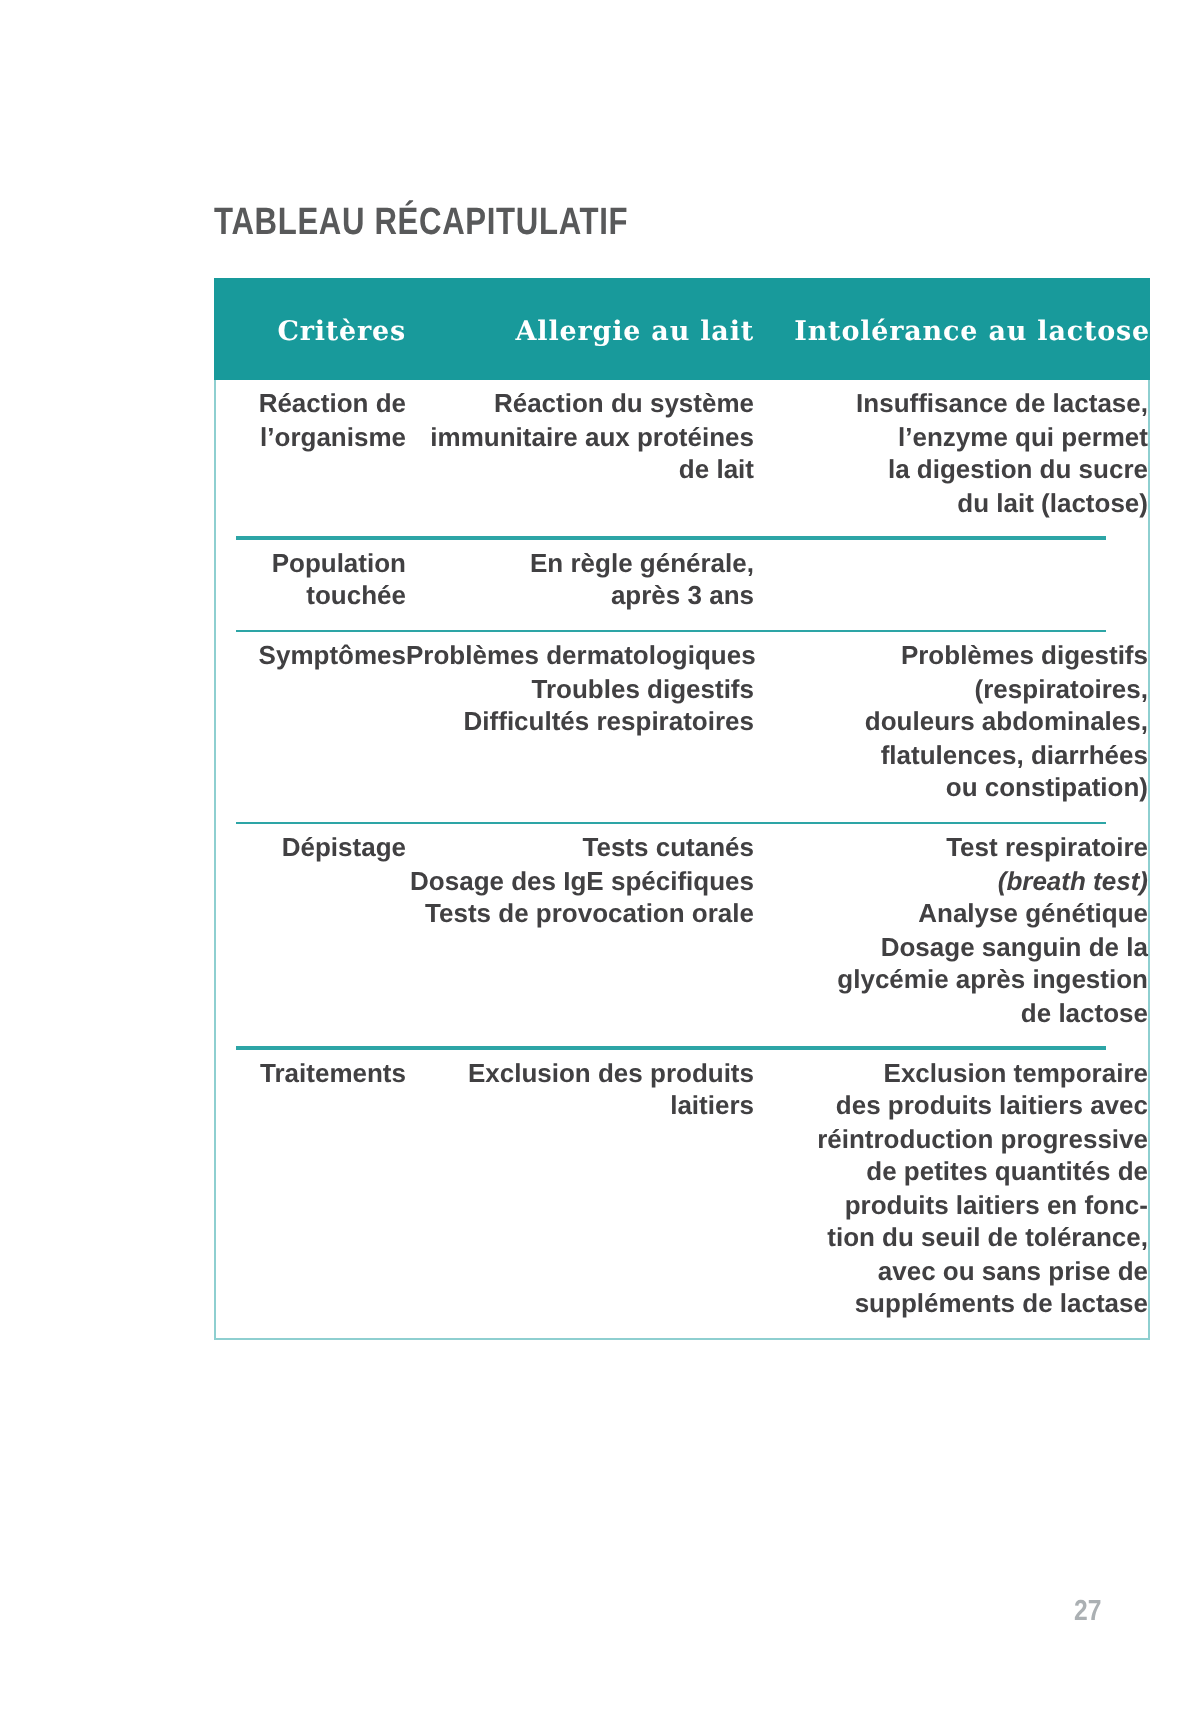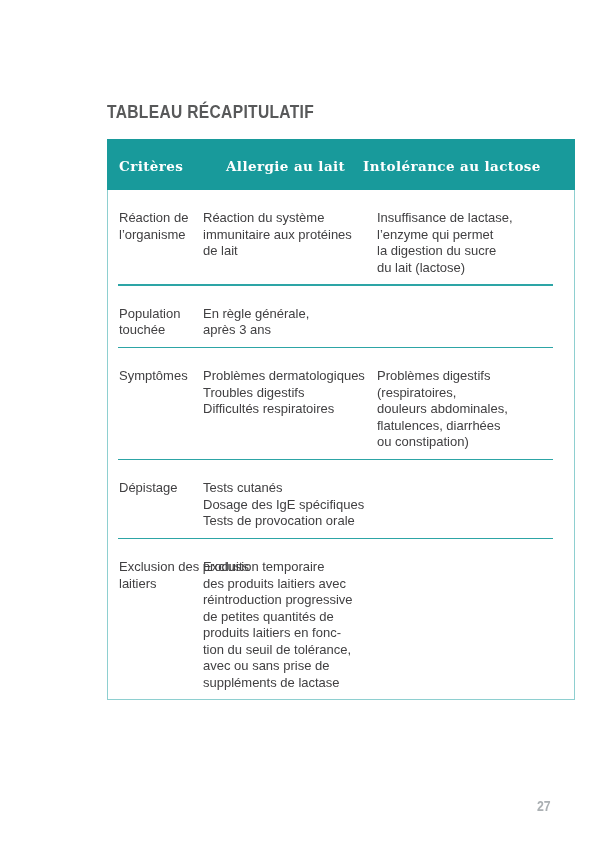--- a/index.html
+++ b/index.html
@@ -4,20 +4,21 @@
 <style>
   html, body { margin: 0; padding: 0; background: #ffffff; }
 
   .page {
     position: relative;
     width: 600px;
     height: 856px;
     background: #ffffff;
     font-family: "Liberation Sans", sans-serif;
     overflow: hidden;
+    text-align: right;
   }
 
   .title {
     position: absolute;
     left: 107px;
     top: 101px;
     margin: 0;
     font-size: 19px;
     font-weight: bold;
     color: #58595a;
@@ -56,24 +57,25 @@
   .tbody {
     box-sizing: border-box;
     border: 1px solid #8ecfd0;
     border-top: none;
     background: #ffffff;
   }
 
   .trow {
     display: grid;
     grid-template-columns: 84px 174px 1fr;
-    padding: 20px 0 8px 11px;
+    padding: 4px 0 8px 11px;
     font-size: 13px;
     line-height: 16.5px;
     color: #414042;
+    font-weight: bold;
   }
 
   .ln { display: block; white-space: pre; }
   .italic { font-style: italic; }
 
   .sep {
     height: 1.5px;
     background: #2da5a6;
     margin-left: 10px;
     margin-right: 21px;
@@ -159,24 +161,35 @@
 
       <div class="trow">
         <div class="cell">
           <span class="ln">Dépistage</span>
         </div>
         <div class="cell">
           <span class="ln">Tests cutanés
 Dosage des IgE spécifiques
 Tests de provocation orale</span>
         </div>
-      </div>
-      <div class="sep"></div>
-
-      <div class="trow">
+        <div class="cell">
+          <span class="ln">Test respiratoire</span>
+          <span class="ln italic">(breath test)</span>
+          <span class="ln">Analyse génétique
+Dosage sanguin de la
+glycémie après ingestion
+de lactose</span>
+        </div>
+      </div>
+      <div class="sep"></div>
+
+      <div class="trow">
+        <div class="cell">
+          <span class="ln">Traitements</span>
+        </div>
         <div class="cell">
           <span class="ln">Exclusion des produits
 laitiers</span>
         </div>
         <div class="cell">
           <span class="ln">Exclusion temporaire
 des produits laitiers avec
 réintroduction progressive
 de petites quantités de
 produits laitiers en fonc-

